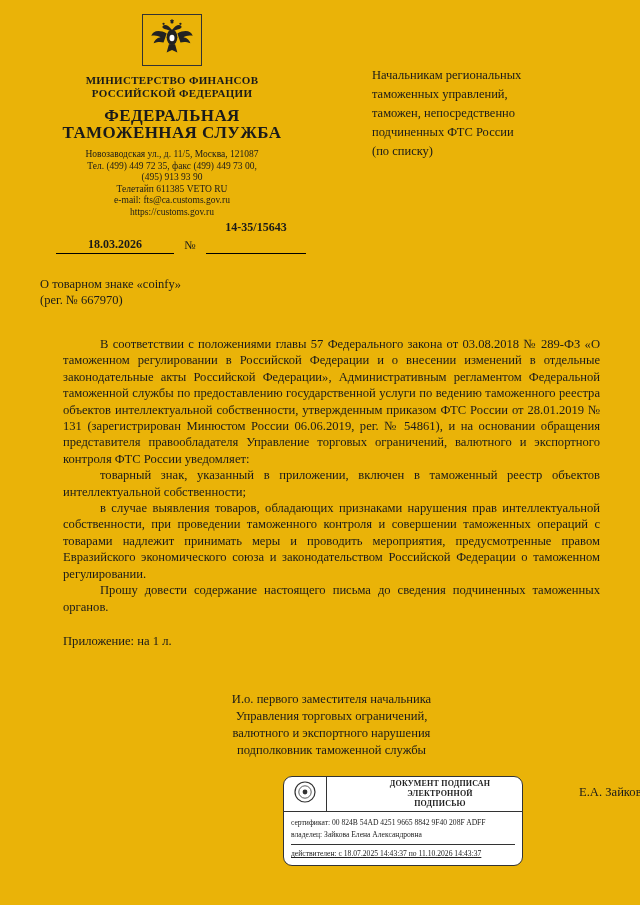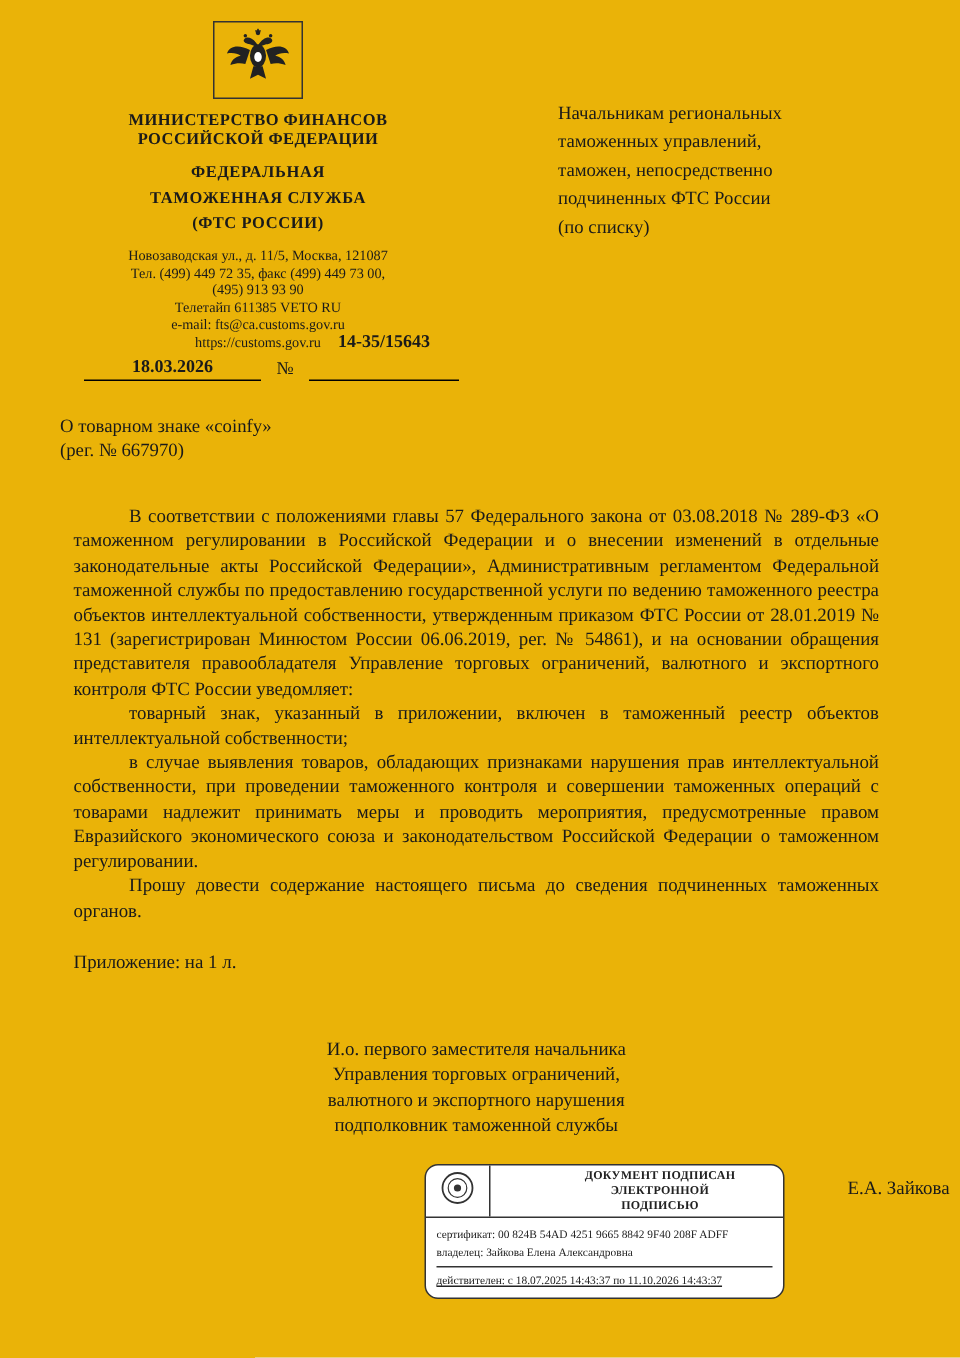--- a/index.html
+++ b/index.html
@@ -4,38 +4,38 @@
 <style>
   html,body{margin:0;padding:0;background:#e8e8e8;}
   .page{
     position:relative;width:640px;height:905px;margin:0 auto;background:#eab308;
     font-family:"Liberation Serif", serif;color:#1a1a1a;overflow:hidden;
   }
   
   .letterhead{position:absolute;left:38px;top:14px;width:268px;text-align:center;}
   .emblem-box{width:58px;height:50px;border:1px solid #333;margin:0 auto 8px;display:flex;align-items:center;justify-content:center;}
   .ministry{font-size:11px;font-weight:bold;line-height:13px;letter-spacing:.3px;}
-  .service{font-size:11px;font-weight:bold;line-height:17px;margin-top:7px;letter-spacing:.4px;}
+  .service{font-size:17px;font-weight:bold;line-height:17px;margin-top:7px;letter-spacing:.4px;}
   .contacts{font-size:9.5px;line-height:11.5px;margin-top:8px;text-align:center;}
   
   .ref-row{position:absolute;left:56px;top:220px;width:250px;display:flex;align-items:flex-end;font-size:12px;}
   .ref-date{border-bottom:1px solid #000;width:118px;text-align:center;font-weight:bold;padding-bottom:1px;}
   .ref-no-sign{width:32px;text-align:center;padding-bottom:1px;}
   .ref-number{border-bottom:1px solid #000;width:100px;text-align:center;font-weight:bold;padding-bottom:18px;}
   .na-row{position:absolute;left:40px;top:248px;width:270px;display:flex;align-items:flex-end;font-size:12px;}
   .na-label{padding-bottom:1px;white-space:pre;}
   .blank-line{border-bottom:1px solid #000;height:14px;}
   .blank-1{width:92px;margin:0 6px;}
   .blank-2{width:102px;margin-left:6px;}
   
   .subject{position:absolute;left:40px;top:276px;font-size:12.5px;line-height:16px;}
   
   .recipient{position:absolute;left:372px;top:66px;width:220px;font-size:12.5px;line-height:19px;}
   
-  .body-block{position:absolute;left:49px;top:336px;width:537px;font-size:12.6px;line-height:16.4px;text-align:justify;font-family:Liberation Serif, serif;}
+  .body-block{position:absolute;left:63px;top:336px;width:537px;font-size:12.6px;line-height:16.4px;text-align:justify;font-family:Liberation Serif, serif;}
   .body-block p{margin:0;text-indent:37px;}
   .attachment{margin-top:18px !important;text-indent:0 !important;text-align:left;}
   .sig-block{margin-top:42px;text-align:center;}
   .sig-block div{text-indent:0;line-height:17px;}
   .sig-name{position:absolute;left:516px;top:448px;font-size:12.6px;white-space:nowrap;}
   
   .stamp{
     position:absolute;left:283px;top:776px;width:240px;height:90px;
     border:1.5px solid #333;border-radius:9px;box-sizing:border-box;
     font-family:"Liberation Serif", serif;color:#222;background:#fff;
@@ -72,21 +72,20 @@
         </svg>
       </span>
     </div>
     <div class="ministry">
       <div>МИНИСТЕРСТВО ФИНАНСОВ</div>
       <div>РОССИЙСКОЙ ФЕДЕРАЦИИ</div>
     </div>
     <div class="service">
       <div>ФЕДЕРАЛЬНАЯ</div>
       <div>ТАМОЖЕННАЯ СЛУЖБА</div>
-      <div>(ФТС РОССИИ)</div>
     </div>
     <div class="contacts">
       <div>Новозаводская ул., д. 11/5, Москва, 121087</div>
       <div>Тел. (499) 449 72 35, факс (499) 449 73 00,</div>
       <div>(495) 913 93 90</div>
       <div>Телетайп 611385 VETO RU</div>
       <div>e-mail: fts@ca.customs.gov.ru</div>
       <div>https://customs.gov.ru</div>
     </div>
   </div>

